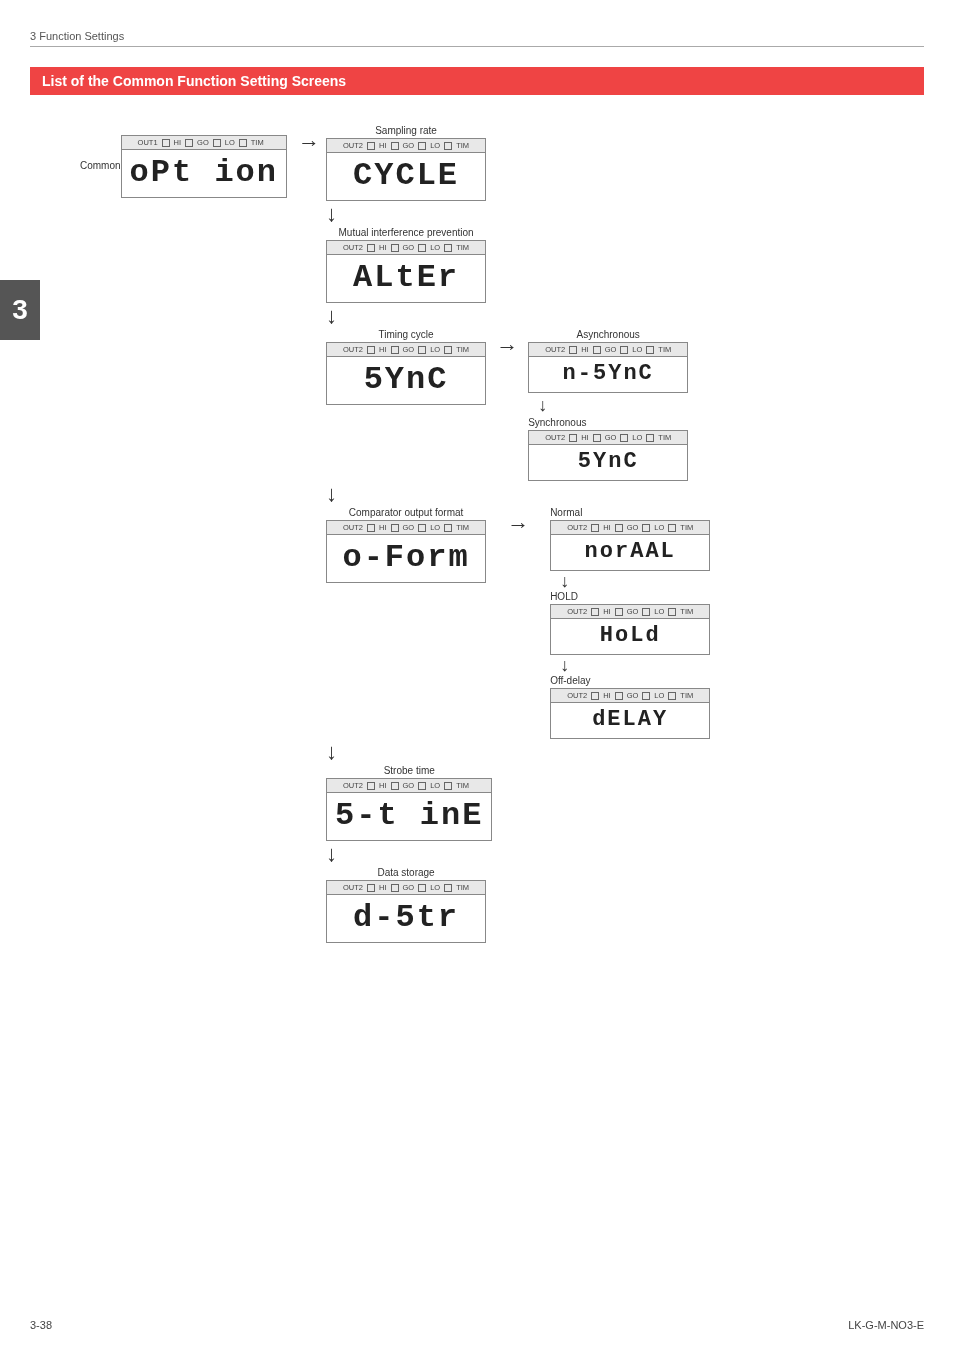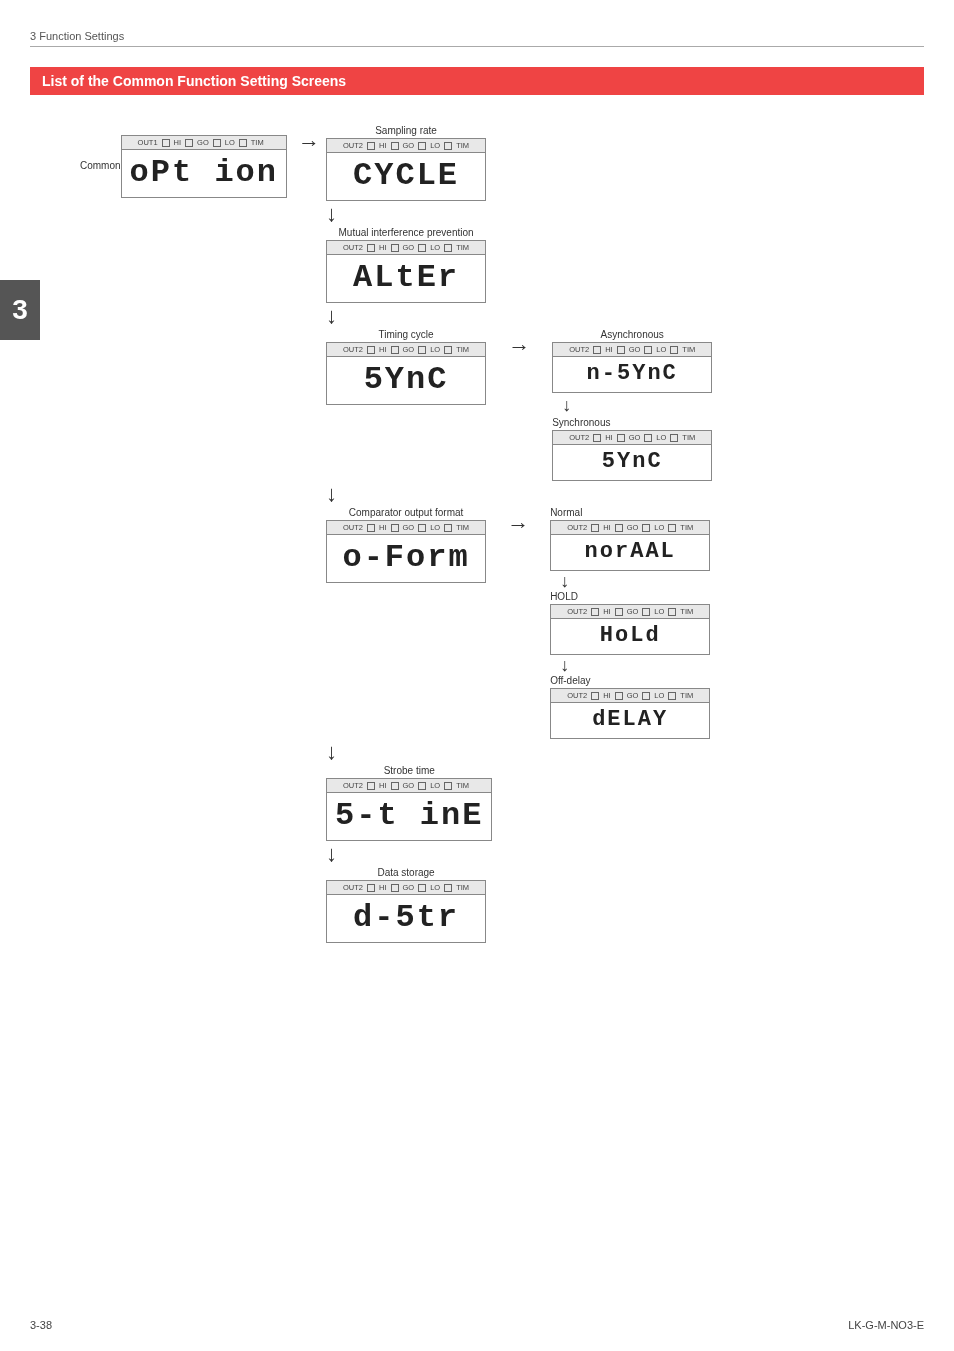--- a/index.html
+++ b/index.html
@@ -165,21 +165,21 @@
     .v-arrow {
       font-size: 22px;
       color: #333;
       line-height: 1;
       margin: 2px 0;
     }
 
     .timing-branch {
       display: flex;
       align-items: flex-start;
-      gap: 16px;
+      gap: 4px;
     }
 
     .comparator-branch {
       display: flex;
       align-items: flex-start;
       gap: 15px;
     }
 
     .right-stack {
       display: flex;

